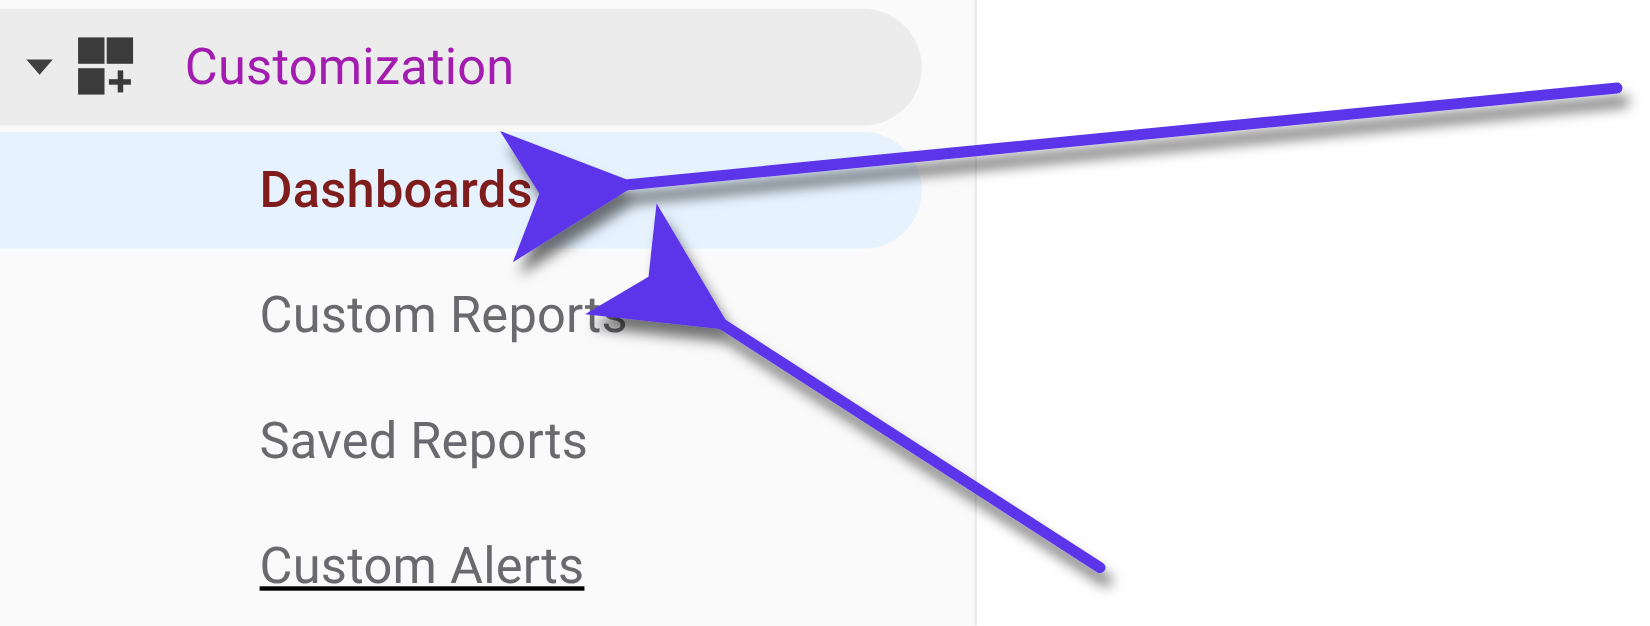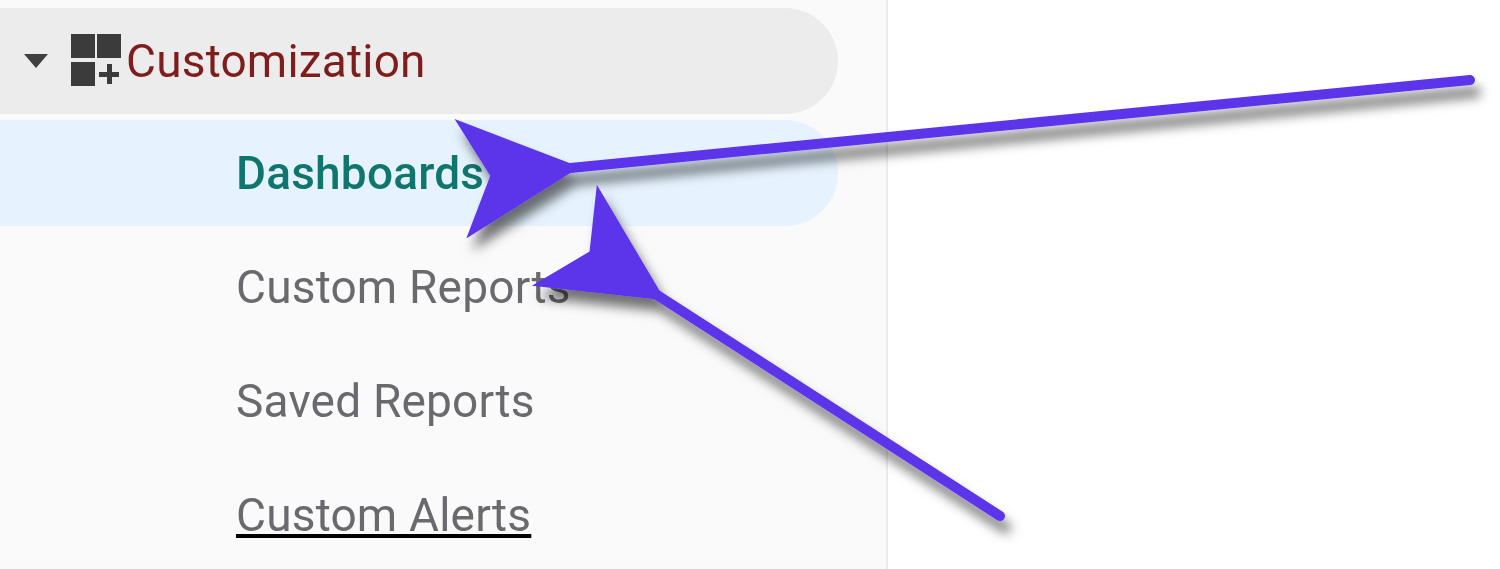--- a/index.html
+++ b/index.html
@@ -69,27 +69,27 @@
     content: ""; position: absolute; background: #3b3b3b;
   }
   .iconbox .sq.plu::before { left: 10px; top: 2px;  width: 5px;  height: 20px; }
   .iconbox .sq.plu::after  { left: 2px;  top: 10px; width: 20px; height: 5px;  }
 
   .label {
     font-size: 46px;
     color: #69696e;
     letter-spacing: 0.2px;
   }
-  .row-parent .label { color: #7f1d1d; text-align: right; }
+  .row-parent .label { margin-left: 42px; color: #a21caf; text-align: right; }
   .row-item1  .label,
   .row-item2  .label,
   .row-item3  .label,
   .row-item4  .label { margin-left: 236px; }
 
-  .row-item1 .label { color: #0f766e; font-weight: 500; }
+  .row-item1 .label { color: #7f1d1d; font-weight: 500; }
 
   
   .overlay {
     position: absolute;
     left: 0; top: 0;
     width: 1500px; height: 569px;
     pointer-events: none;
   }
 </style>
 </head>

